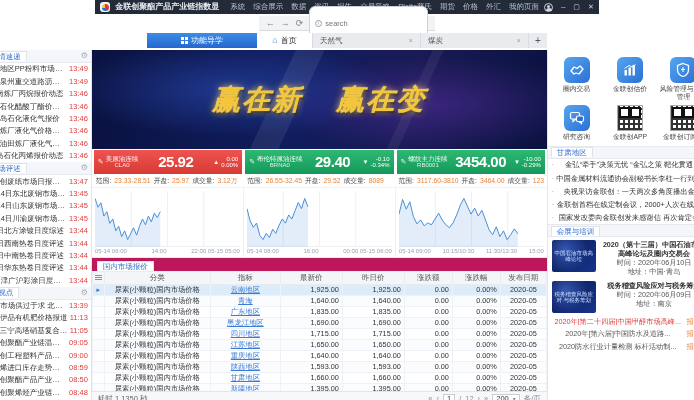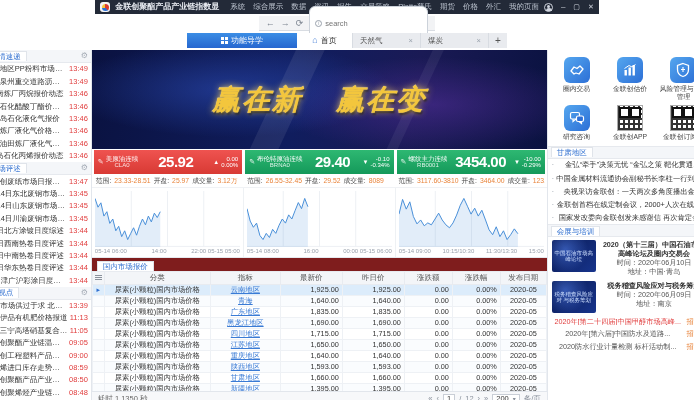--- a/index.html
+++ b/index.html
@@ -33,21 +33,21 @@
   
   .tabrow{height:15px;background:#e9ebef;display:flex;align-items:stretch;}
   .launcher{width:110px;background:linear-gradient(#3b8de5,#2667cf);color:#fff;display:flex;align-items:center;justify-content:center;gap:3px;font-size:8px;flex:none;}
   .gridicon{width:7px;height:7px;background:
      linear-gradient(#fff,#fff) 0 0/3px 3px no-repeat,
      linear-gradient(#fff,#fff) 4px 0/3px 3px no-repeat,
      linear-gradient(#fff,#fff) 0 4px/3px 3px no-repeat,
      linear-gradient(#fff,#fff) 4px 4px/3px 3px no-repeat;}
   .hometab{width:56px;background:#fff;display:flex;align-items:center;justify-content:center;gap:3px;font-size:8px;color:#333;border-right:1px solid #d8dce2;flex:none;}
   .homeicon{color:#2f6fd0;font-size:9px;line-height:9px;}
-  .otab{width:68px;display:flex;align-items:center;justify-content:space-between;padding:0 7px;font-size:7.5px;color:#555;border-right:1px solid #d8dce2;flex:none;}
+  .otab{width:108px;display:flex;align-items:center;justify-content:space-between;padding:0 7px;font-size:7.5px;color:#555;border-right:1px solid #d8dce2;flex:none;}
   .otab .x{color:#9aa2ad;}
   .addtab{width:18px;display:flex;align-items:center;justify-content:center;color:#555;font-size:10px;}
 
   
   .content{display:flex;height:356px;}
   .sidebar{width:110px;border-right:1px solid #e2e6ec;overflow:hidden;flex:none;}
   .shead{height:13px;background:#f4f6f9;display:flex;align-items:center;justify-content:space-between;padding:0 3px;border-bottom:1px solid #e6e9ee;}
   .stab{background:#fff;color:#2f6fd0;font-size:7.5px;padding:1px 5px;border:1px solid #e0e4ea;border-bottom:0;}
   .gear{color:#a7aeb8;font-size:8px;}
   .sitem{height:12.4px;display:flex;align-items:center;padding:0 3px;gap:2px;}
@@ -98,21 +98,21 @@
   .chart{flex:1;border-right:1px solid #eef1f4;display:flex;flex-direction:column;padding:3px 3px 0;overflow:hidden;}
   .chart:last-child{border-right:0;}
   .plot{flex:1;}
   .plot svg{width:100%;height:100%;display:block;}
   .cline{fill:none;stroke:#4a90d9;stroke-width:1;vector-effect:non-scaling-stroke;}
   .carea{fill:rgba(74,144,217,.16);stroke:none;}
   .cgrid{stroke:#edf0f4;stroke-width:1;vector-effect:non-scaling-stroke;}
   .xlabels{height:10px;display:flex;justify-content:space-between;align-items:center;font-size:6px;color:#9aa2ad;white-space:nowrap;overflow:hidden;gap:2px;}
 
   
-  .table-tab{height:14px;border-top:1px solid #e6e9ee;background:#7f1d1d;display:flex;align-items:end;padding:0 5px;}
+  .table-tab{height:14px;border-top:1px solid #e6e9ee;background:#be185d;display:flex;align-items:end;padding:0 5px;}
   .mtable{flex:1;overflow:hidden;}
   table{width:100%;border-collapse:collapse;table-layout:fixed;}
   th{background:#f3f5f8;color:#555;font-weight:normal;height:13px;font-size:7.5px;border:1px solid #e8ebf0;overflow:hidden;white-space:nowrap;}
   td{height:11px;border:1px solid #eef1f5;padding:0 3px;font-size:7.3px;color:#333;white-space:nowrap;overflow:hidden;}
   col.c-ic{width:12px;}col.c-cat{width:106px;}col.c-ind{width:70px;}col.c-num{width:62px;}col.c-sm{width:48px;}col.c-dt{width:auto;}
   .num{text-align:right;}
   .lnk{color:#3a7bd5;text-decoration:underline;}
   tr.sel td{background:#dcecfb;}
   tr:nth-child(even):not(.sel) td{background:#fafcfe;}
   .rowmark{color:#2f6fd0;font-size:7px;}

